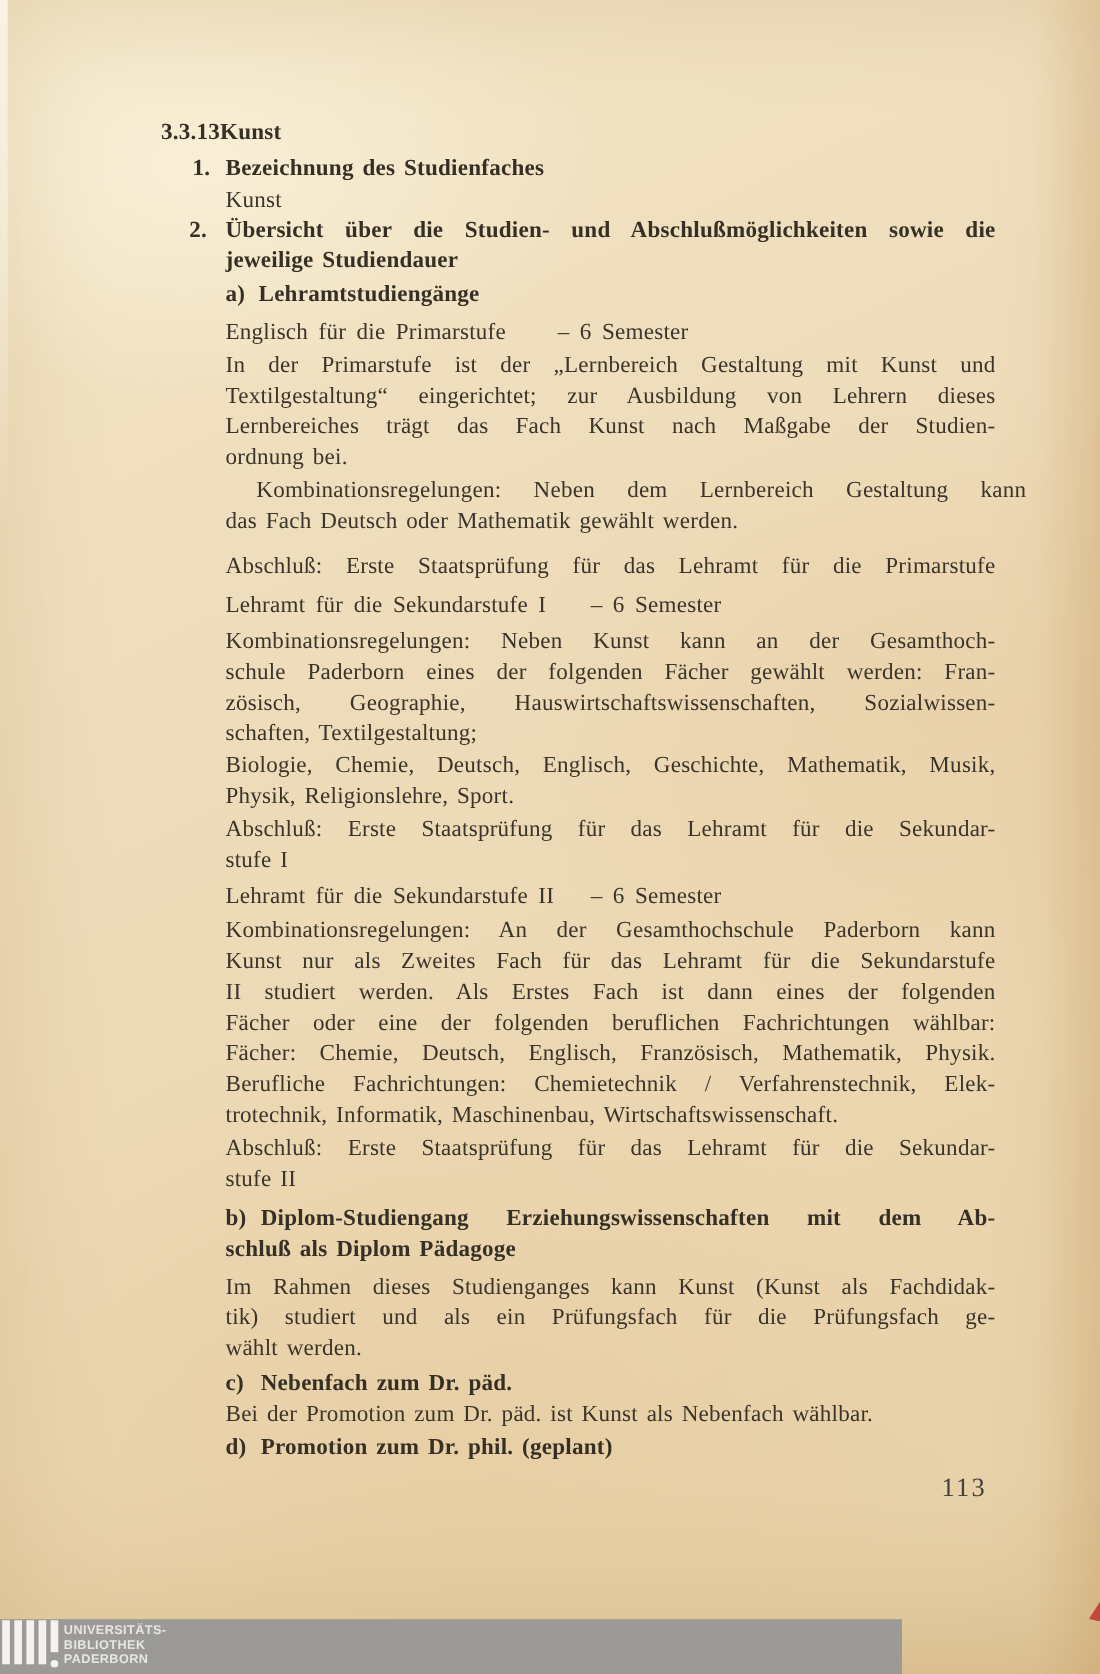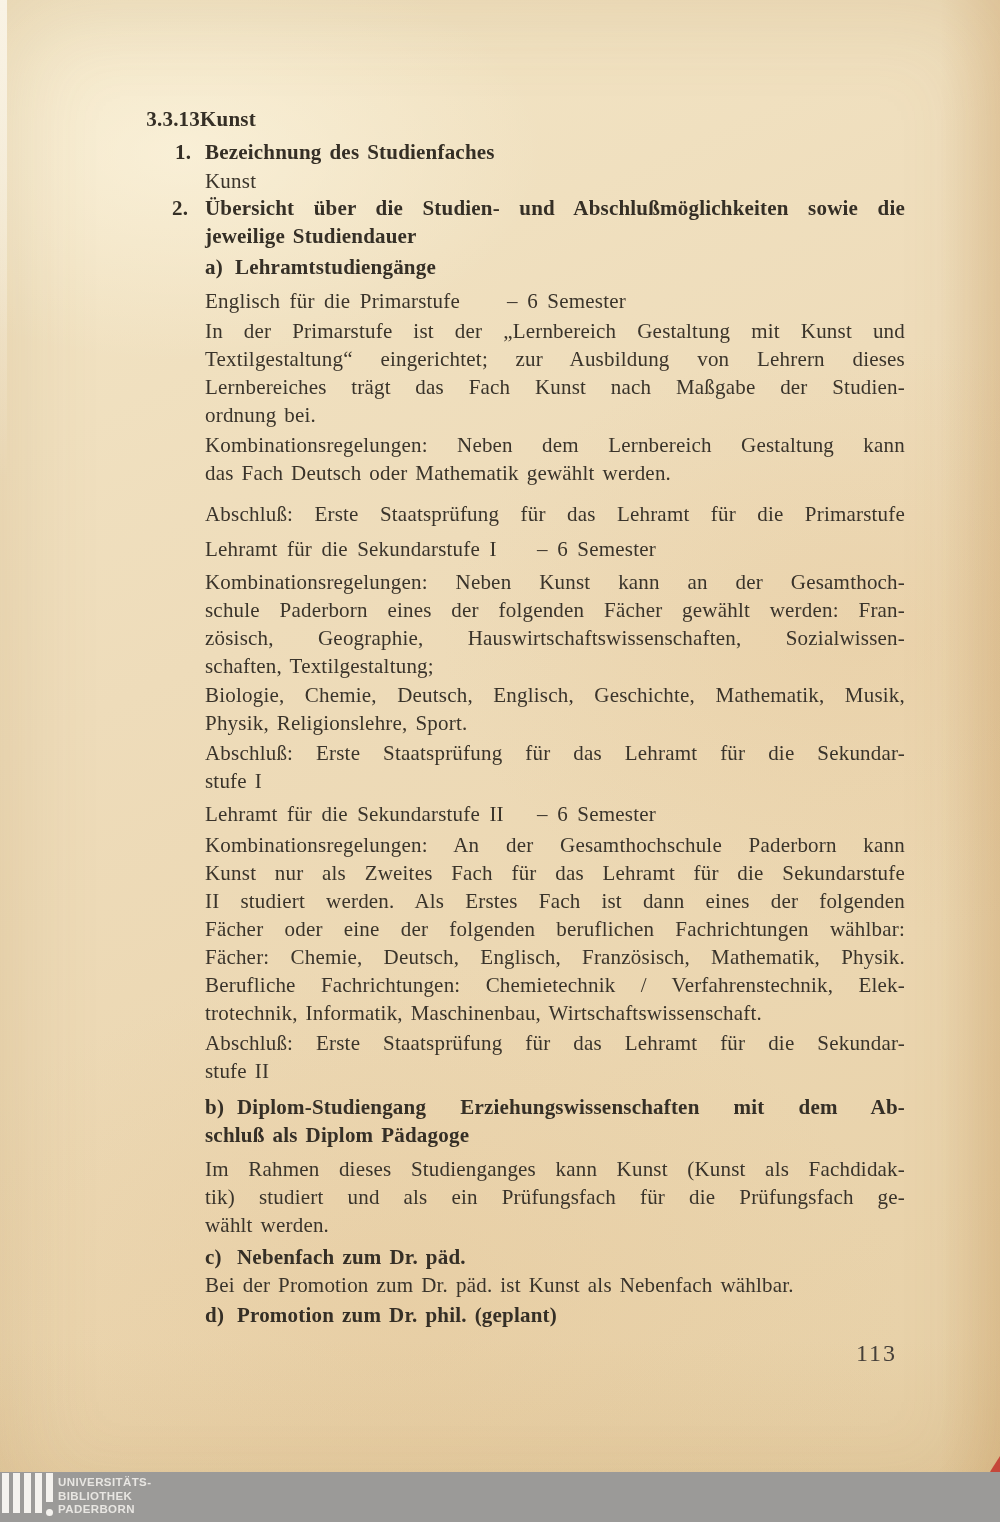--- a/index.html
+++ b/index.html
@@ -38,21 +38,21 @@
   .page-number {
     position:absolute; left:856px; top:1340px;
     font-size:24px; letter-spacing:2px; color:#46403a;
   }
   .red-mark {
     position:absolute; right:0; top:1456px; width:10px; height:18px;
     background:var(--accent-red,#c5473a);
     clip-path:polygon(100% 0, 100% 100%, 0 88%);
   }
   .footer-bar {
-    position:absolute; left:0; bottom:0; width:1000px; height:50px;
+    position:absolute; left:0; bottom:0; width:820px; height:50px;
     background:var(--footer-bar,#9b9a98);
   }
   .logo { position:absolute; left:2px; top:1px; width:54px; height:46px; }
   .bar { position:absolute; top:0; width:7px; height:40px; background:var(--logo-white,#f4f2ee); }
   .b1 { left:0; } .b2 { left:11px; } .b3 { left:22px; } .b4 { left:33px; }
   .b5 { left:44px; height:29px; }
   .dot { position:absolute; left:44px; top:36px; width:7px; height:7px; border-radius:50%;
          background:var(--logo-white,#f4f2ee); }
   .logo-text {
     position:absolute; left:58px; top:4px;
@@ -72,21 +72,21 @@
       <div class="line bold" style="margin-top: 5px; margin-left: -30px; width: 730px;"><span class="prefix" style="width: 30px;">1.</span><span>Bezeichnung des Studienfaches</span></div>
       <div class="line" style="margin-top: 1px;"><span>Kunst</span></div>
       <div class="line bold just" style="margin-top: -1px; margin-left: -33px; width: 733px;"><span class="prefix" style="width: 33px;">2.</span><span>Übersicht über die Studien- und Abschlußmöglichkeiten sowie die</span></div>
       <div class="line bold"><span>jeweilige Studiendauer</span></div>
       <div class="line bold" style="margin-top: 3px;"><span class="prefix" style="width: 30px;">a)</span><span>Lehramtstudiengänge</span></div>
       <div class="line has-sem" style="margin-top: 6px;"><span>Englisch für die Primarstufe</span><span class="sem" style="left: 302px;">– 6 Semester</span></div>
       <div class="line just" style="margin-top: 2px;"><span>In der Primarstufe ist der „Lernbereich Gestaltung mit Kunst und</span></div>
       <div class="line just"><span>Textilgestaltung“ eingerichtet; zur Ausbildung von Lehrern dieses</span></div>
       <div class="line just"><span>Lernbereiches trägt das Fach Kunst nach Maßgabe der Studien-</span></div>
       <div class="line"><span>ordnung bei.</span></div>
-      <div class="line just" style="margin-top: 2px;"><span>Kombinationsregelungen: Neben dem Lernbereich Gestaltung kann</span></div>
+      <div class="line just" style="margin-top: 2px; margin-left: 28px;"><span>Kombinationsregelungen: Neben dem Lernbereich Gestaltung kann</span></div>
       <div class="line"><span>das Fach Deutsch oder Mathematik gewählt werden.</span></div>
       <div class="line just" style="margin-top: 13px;"><span>Abschluß: Erste Staatsprüfung für das Lehramt für die Primarstufe</span></div>
       <div class="line has-sem" style="margin-top: 7px;"><span>Lehramt für die Sekundarstufe I</span><span class="sem" style="left: 332px;">– 6 Semester</span></div>
       <div class="line just" style="margin-top: 5px;"><span>Kombinationsregelungen: Neben Kunst kann an der Gesamthoch-</span></div>
       <div class="line just"><span>schule Paderborn eines der folgenden Fächer gewählt werden: Fran-</span></div>
       <div class="line just"><span>zösisch, Geographie, Hauswirtschaftswissenschaften, Sozialwissen-</span></div>
       <div class="line"><span>schaften, Textilgestaltung;</span></div>
       <div class="line just" style="margin-top: 1px;"><span>Biologie, Chemie, Deutsch, Englisch, Geschichte, Mathematik, Musik,</span></div>
       <div class="line"><span>Physik, Religionslehre, Sport.</span></div>
       <div class="line just" style="margin-top: 2px;"><span>Abschluß: Erste Staatsprüfung für das Lehramt für die Sekundar-</span></div>

